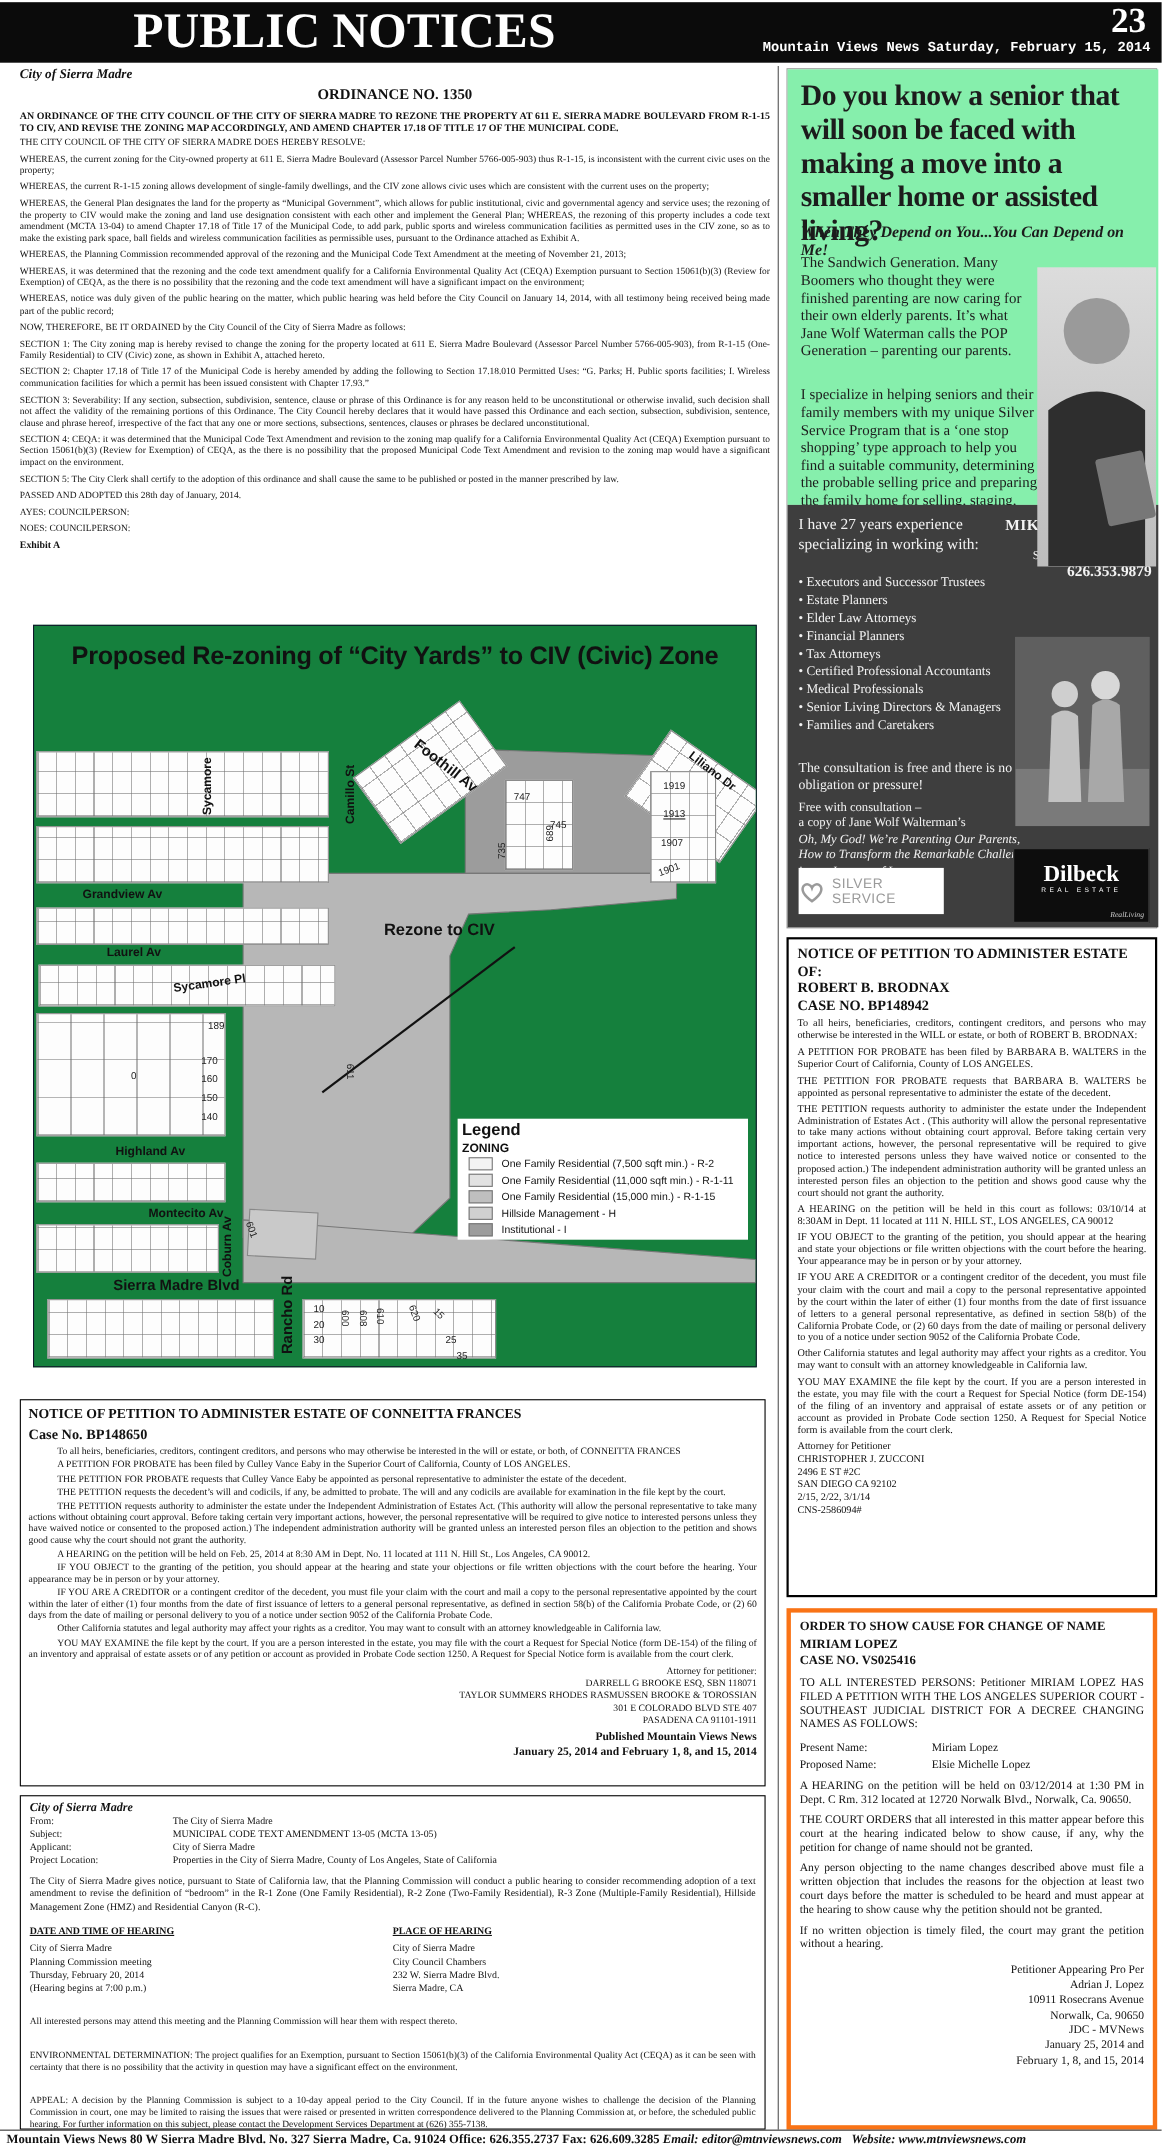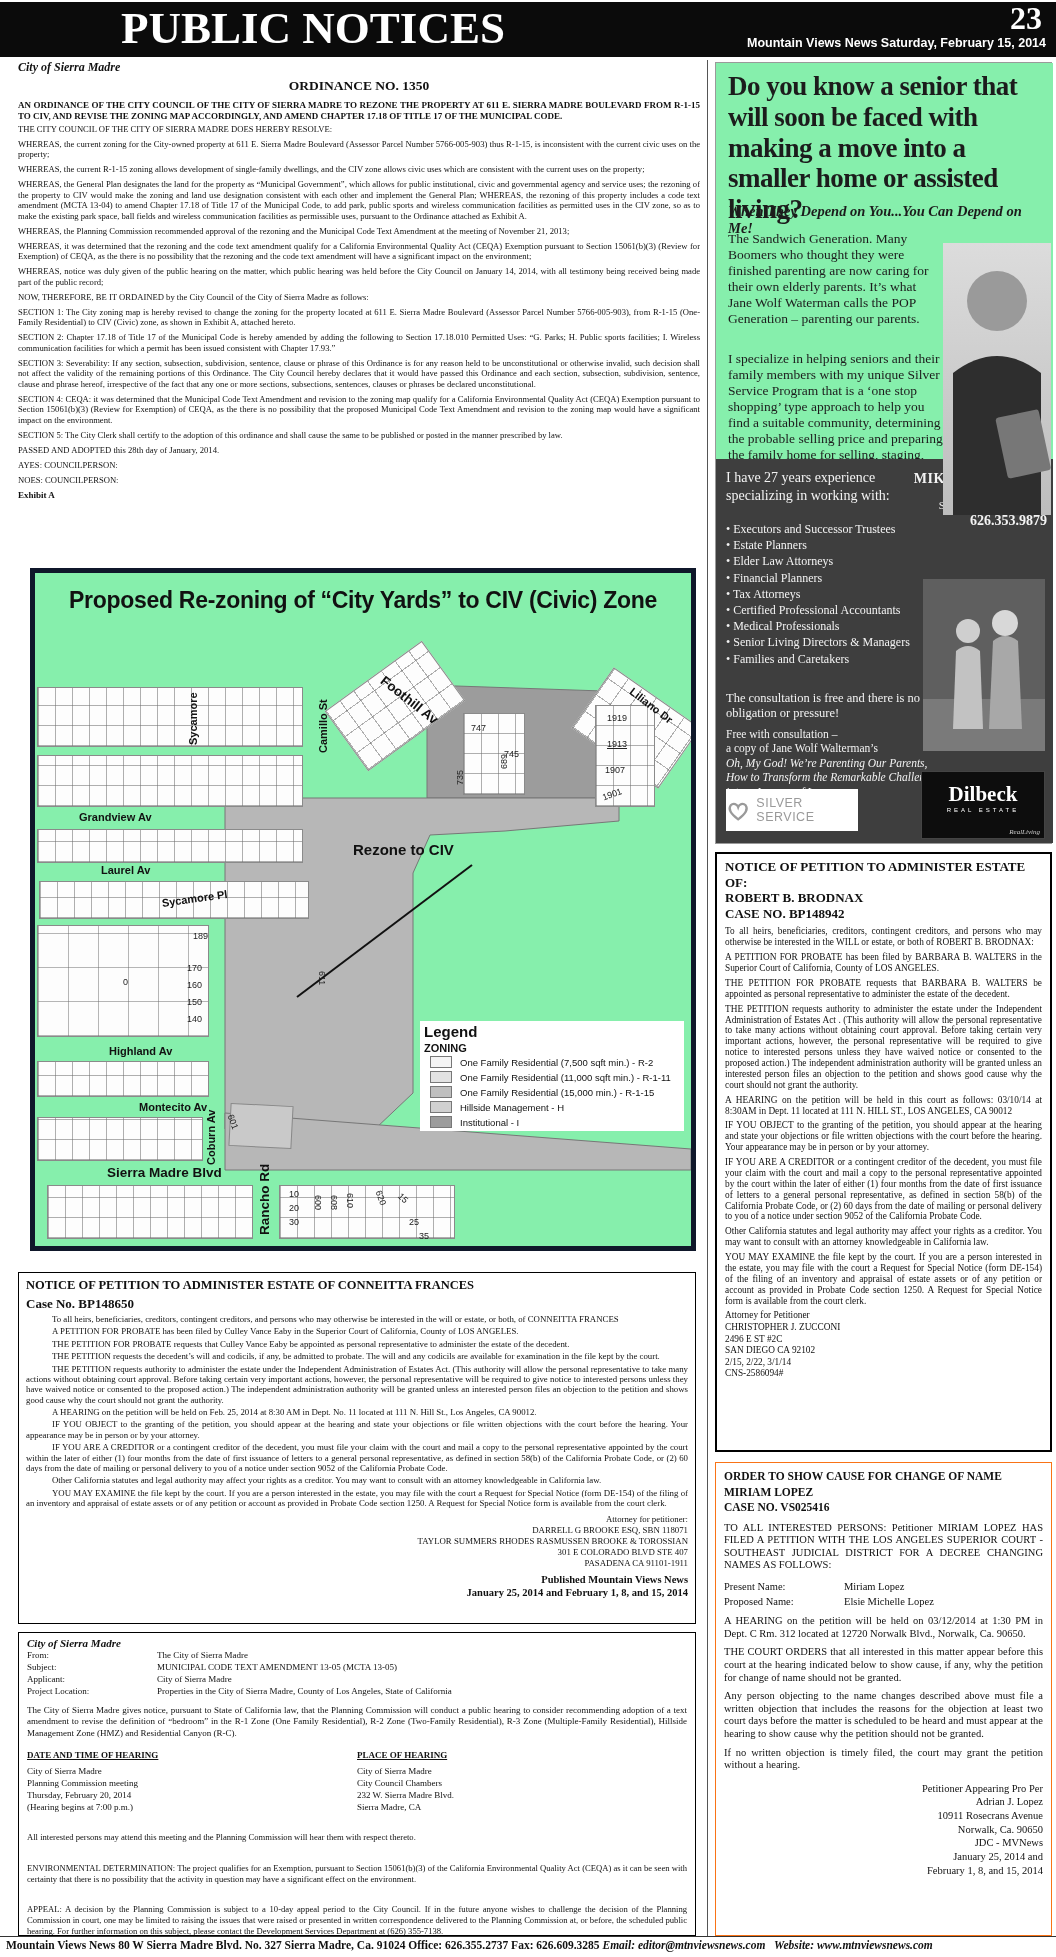--- a/index.html
+++ b/index.html
@@ -3,34 +3,34 @@
 <meta charset="utf-8">
 <style>
   html,body{margin:0;padding:0;}
   body{width:1056px;height:1957px;position:relative;background:#fff;color:#111;
        font-family:"Liberation Serif", serif;overflow:hidden;}
   
   .masthead-bar{position:absolute;left:0;top:2px;width:1056px;height:55px;background:#0b0b0b;color:#fff;}
   .paper-title{position:absolute;left:88px;top:0px;width:450px;text-align:center;
       font-family:Liberation Serif, serif;font-weight:bold;font-size:45px;letter-spacing:0px;}
   .page-num{position:absolute;right:14px;top:-2px;font-family:"Liberation Serif",serif;font-weight:bold;font-size:32px;}
-  .issue-line{position:absolute;right:10px;top:34px;font-family:Liberation Sans, sans-serif;font-weight:bold;font-size:12.5px;}
+  .issue-line{position:absolute;right:10px;top:34px;font-family:Liberation Mono, monospace;font-weight:bold;font-size:12.5px;}
   
   .left-col{position:absolute;left:18px;top:60px;width:682px;height:1878px;}
   .col-divider{position:absolute;left:707px;top:60px;width:1px;height:1876px;background:#555;}
   .right-col{position:absolute;left:715px;top:62px;width:337px;height:1876px;}
   
   .byline{position:absolute;left:0;top:0;font-weight:bold;font-style:italic;font-size:12px;}
   .ord-title{position:absolute;left:0;top:18px;width:682px;text-align:center;font-weight:bold;font-size:13.5px;}
   .ord-summary{position:absolute;left:0;top:40px;width:682px;font-weight:bold;font-size:9px;text-align:justify;line-height:1.2;}
   .ord-body{position:absolute;left:0;top:64px;width:682px;height:442px;overflow:hidden;}
   .ord-body p{margin:0 0 4.5px 0;font-size:8.6px;line-height:1.22;text-align:justify;}
   .ord-foot{margin-top:2px;font-weight:bold;font-size:9px;}
   
-  .map-box{position:absolute;left:12px;top:508px;width:656px;height:673px;border:5px solid #0f172a;background:#86efac;overflow:hidden;}
+  .map-box{position:absolute;left:12px;top:508px;width:656px;height:673px;border:1px solid #0f172a;background:#15803d;overflow:hidden;}
   .map-title{position:absolute;left:0;top:14px;width:656px;text-align:center;
       font-family:"Liberation Sans",sans-serif;font-weight:bold;font-size:23px;letter-spacing:-0.3px;}
   .map-svg{position:absolute;left:0;top:0;}
   .pblock{position:absolute;background-color:#fdfdfd;border:1px solid #8a8a8a;
       background-image:repeating-linear-gradient(90deg,rgba(110,110,110,.55) 0 1px,transparent 1px 17px),
                        repeating-linear-gradient(0deg,rgba(110,110,110,.55) 0 1px,transparent 1px 20px);}
   .pblock.big{background-image:repeating-linear-gradient(90deg,rgba(110,110,110,.5) 0 1px,transparent 1px 30px),
                        repeating-linear-gradient(0deg,rgba(110,110,110,.5) 0 1px,transparent 1px 34px);}
   .maplabel{position:absolute;font-family:"Liberation Sans",sans-serif;font-size:9px;color:#222;
       white-space:nowrap;transform-origin:0 0;}
@@ -97,21 +97,21 @@
   .dilbeck .dsub{font-size:6px;letter-spacing:3px;font-family:"Liberation Sans",sans-serif;}
   .dilbeck .dtag{position:absolute;right:4px;bottom:2px;font-size:7px;font-style:italic;color:#ccc;}
   
   .brodnax-box{position:absolute;left:0;top:790px;width:337px;height:600px;border:2px solid #000;
       padding:5px 8px;box-sizing:border-box;overflow:hidden;}
   .bx-head{font-weight:bold;font-size:13px;line-height:1.2;}
   .bx-body{margin-top:5px;}
   .bx-body p{margin:0 0 4px 0;font-size:9.3px;line-height:1.17;text-align:justify;}
   .bx-sign{margin-top:4px;font-size:9.3px;line-height:1.25;}
   
-  .lopez-box{position:absolute;left:0;top:1400px;width:337px;height:474px;border:1px solid #f97316;
+  .lopez-box{position:absolute;left:0;top:1400px;width:337px;height:474px;border:4px solid #f97316;
       padding:6px 8px;box-sizing:border-box;overflow:hidden;}
   .lz-head{font-weight:bold;font-size:11.5px;line-height:1.35;}
   .lz-body p{margin:6px 0 0 0;font-size:10.5px;line-height:1.2;text-align:justify;}
   .lz-names{margin-top:8px;font-size:10.5px;line-height:1.4;}
   .lz-names .row{display:flex;}
   .lz-names .lab{width:120px;flex:none;}
   .lz-sign{margin-top:10px;text-align:right;font-size:10.5px;line-height:1.3;}
   
   .footer-rule{position:absolute;left:0;top:1936px;width:1056px;height:1px;background:#333;}
   .footer{position:absolute;left:6px;top:1939px;width:1046px;font-size:11.5px;font-weight:bold;white-space:nowrap;}

